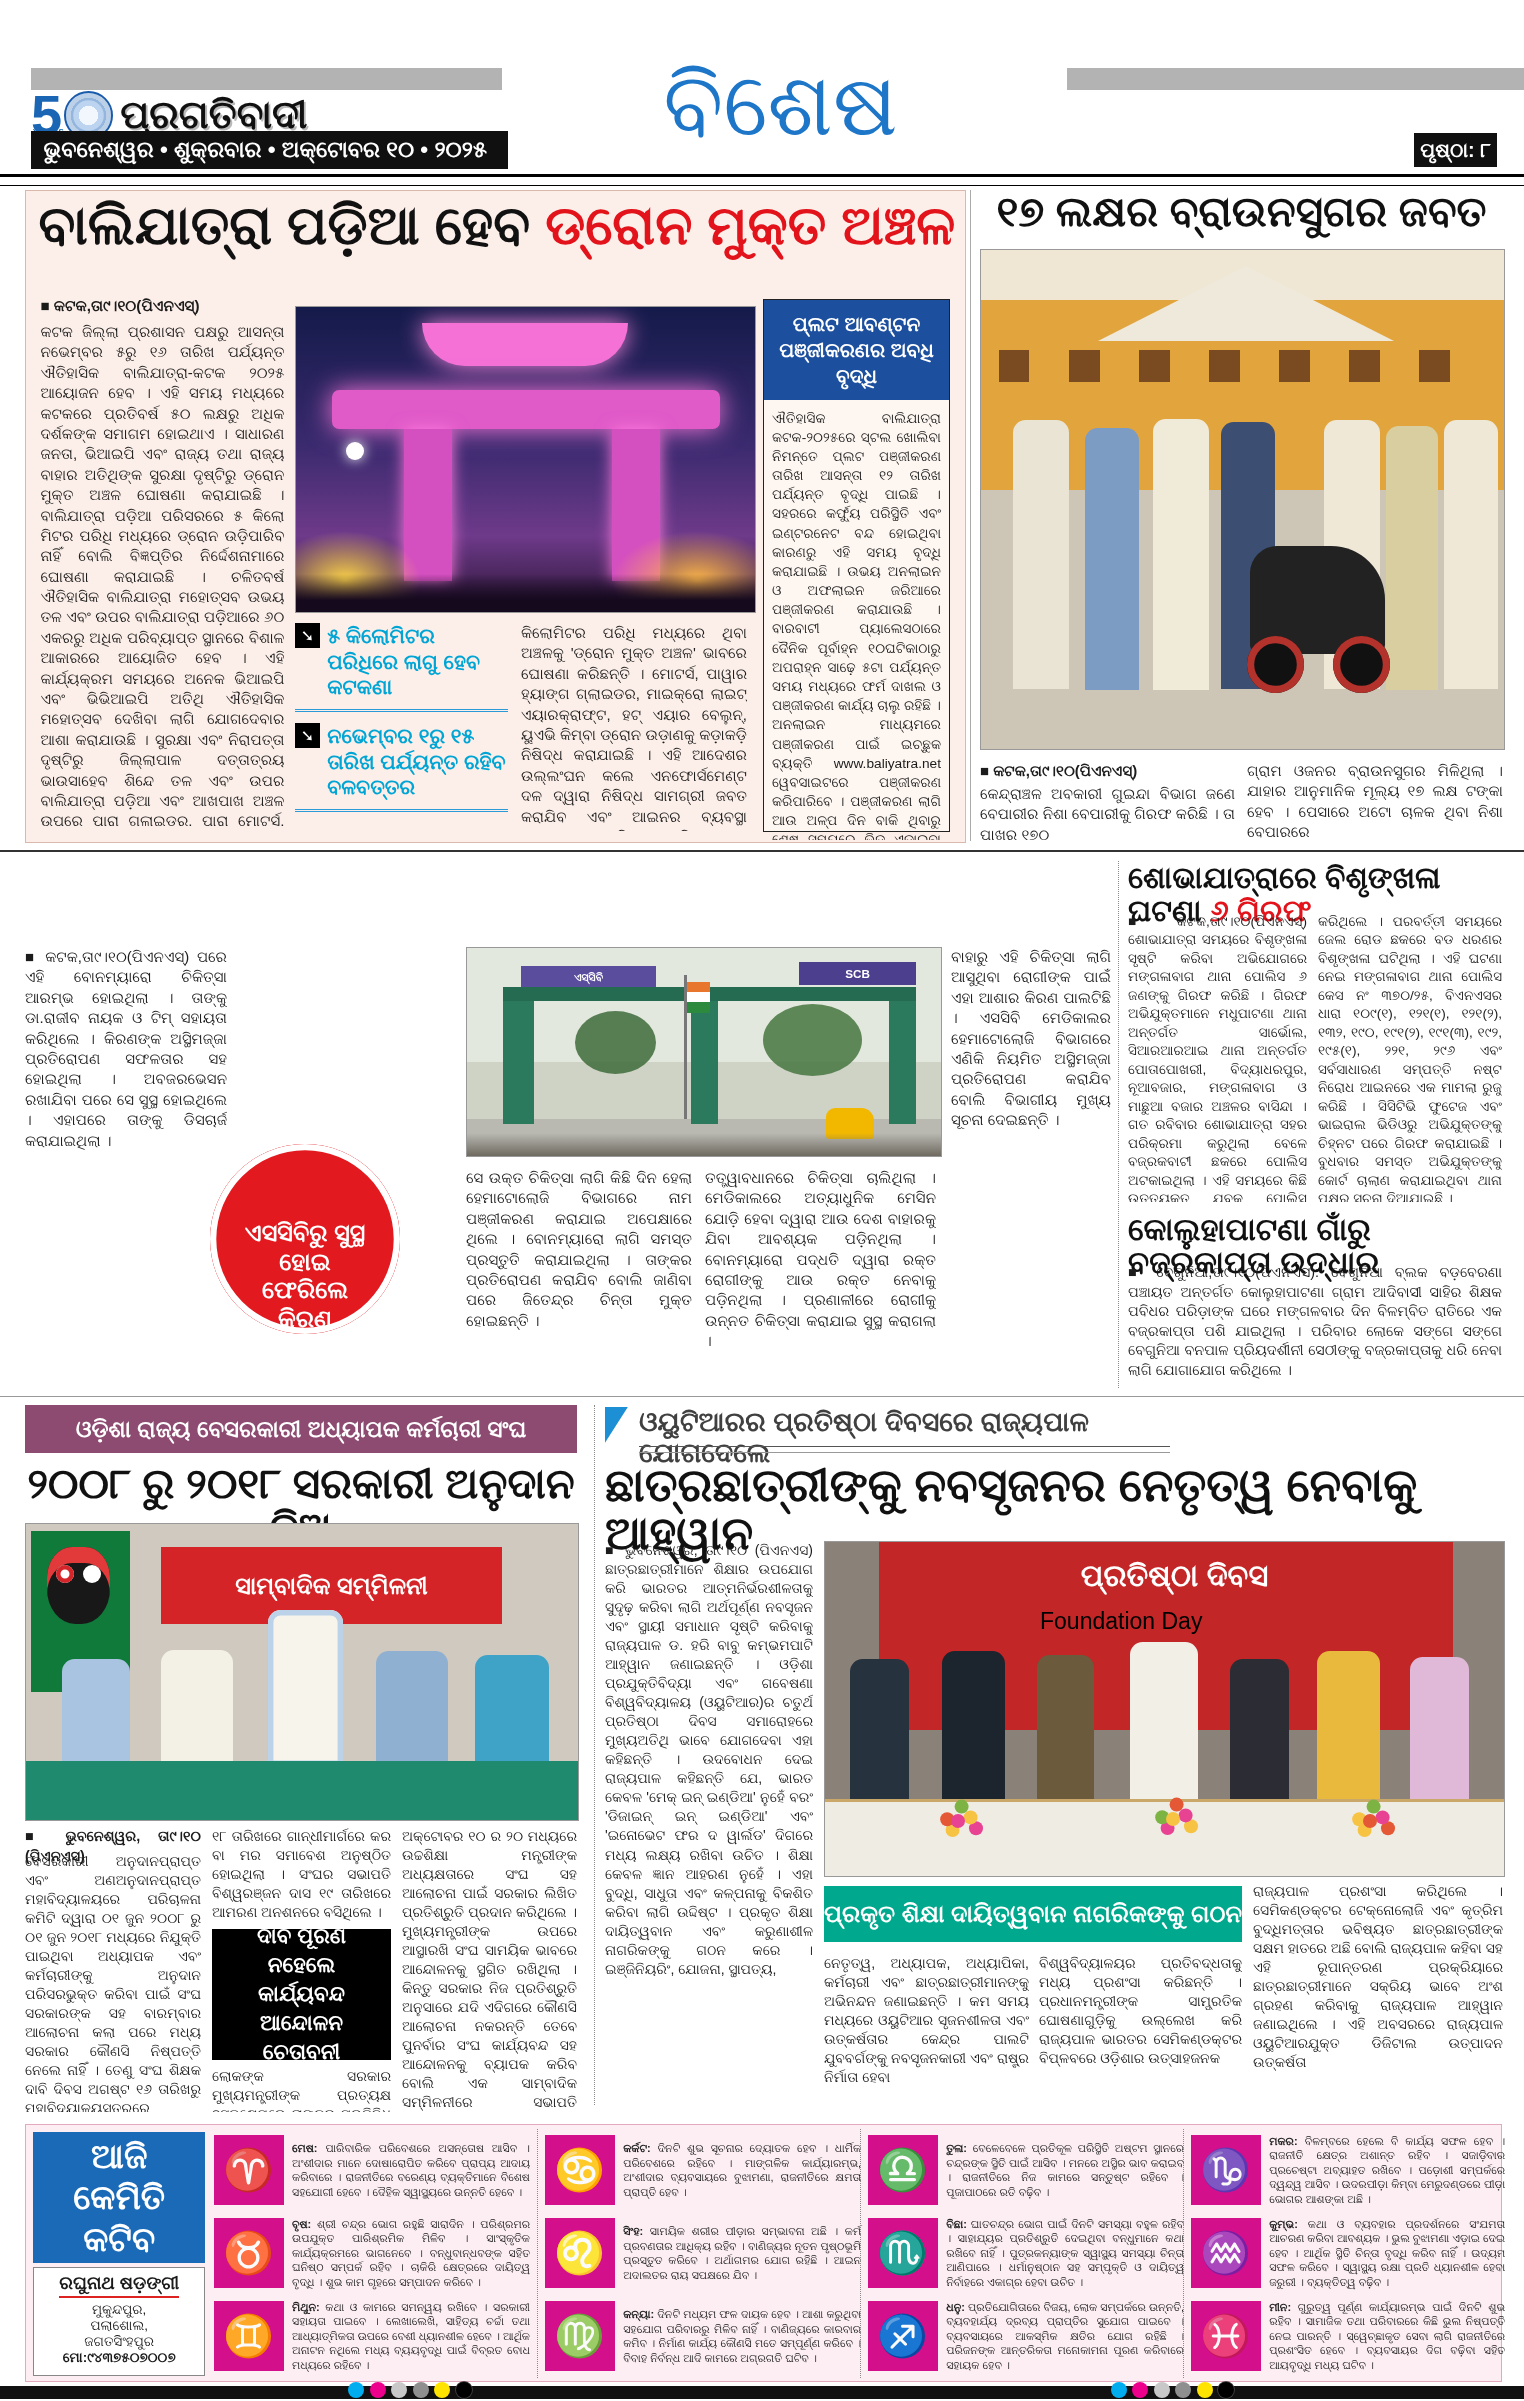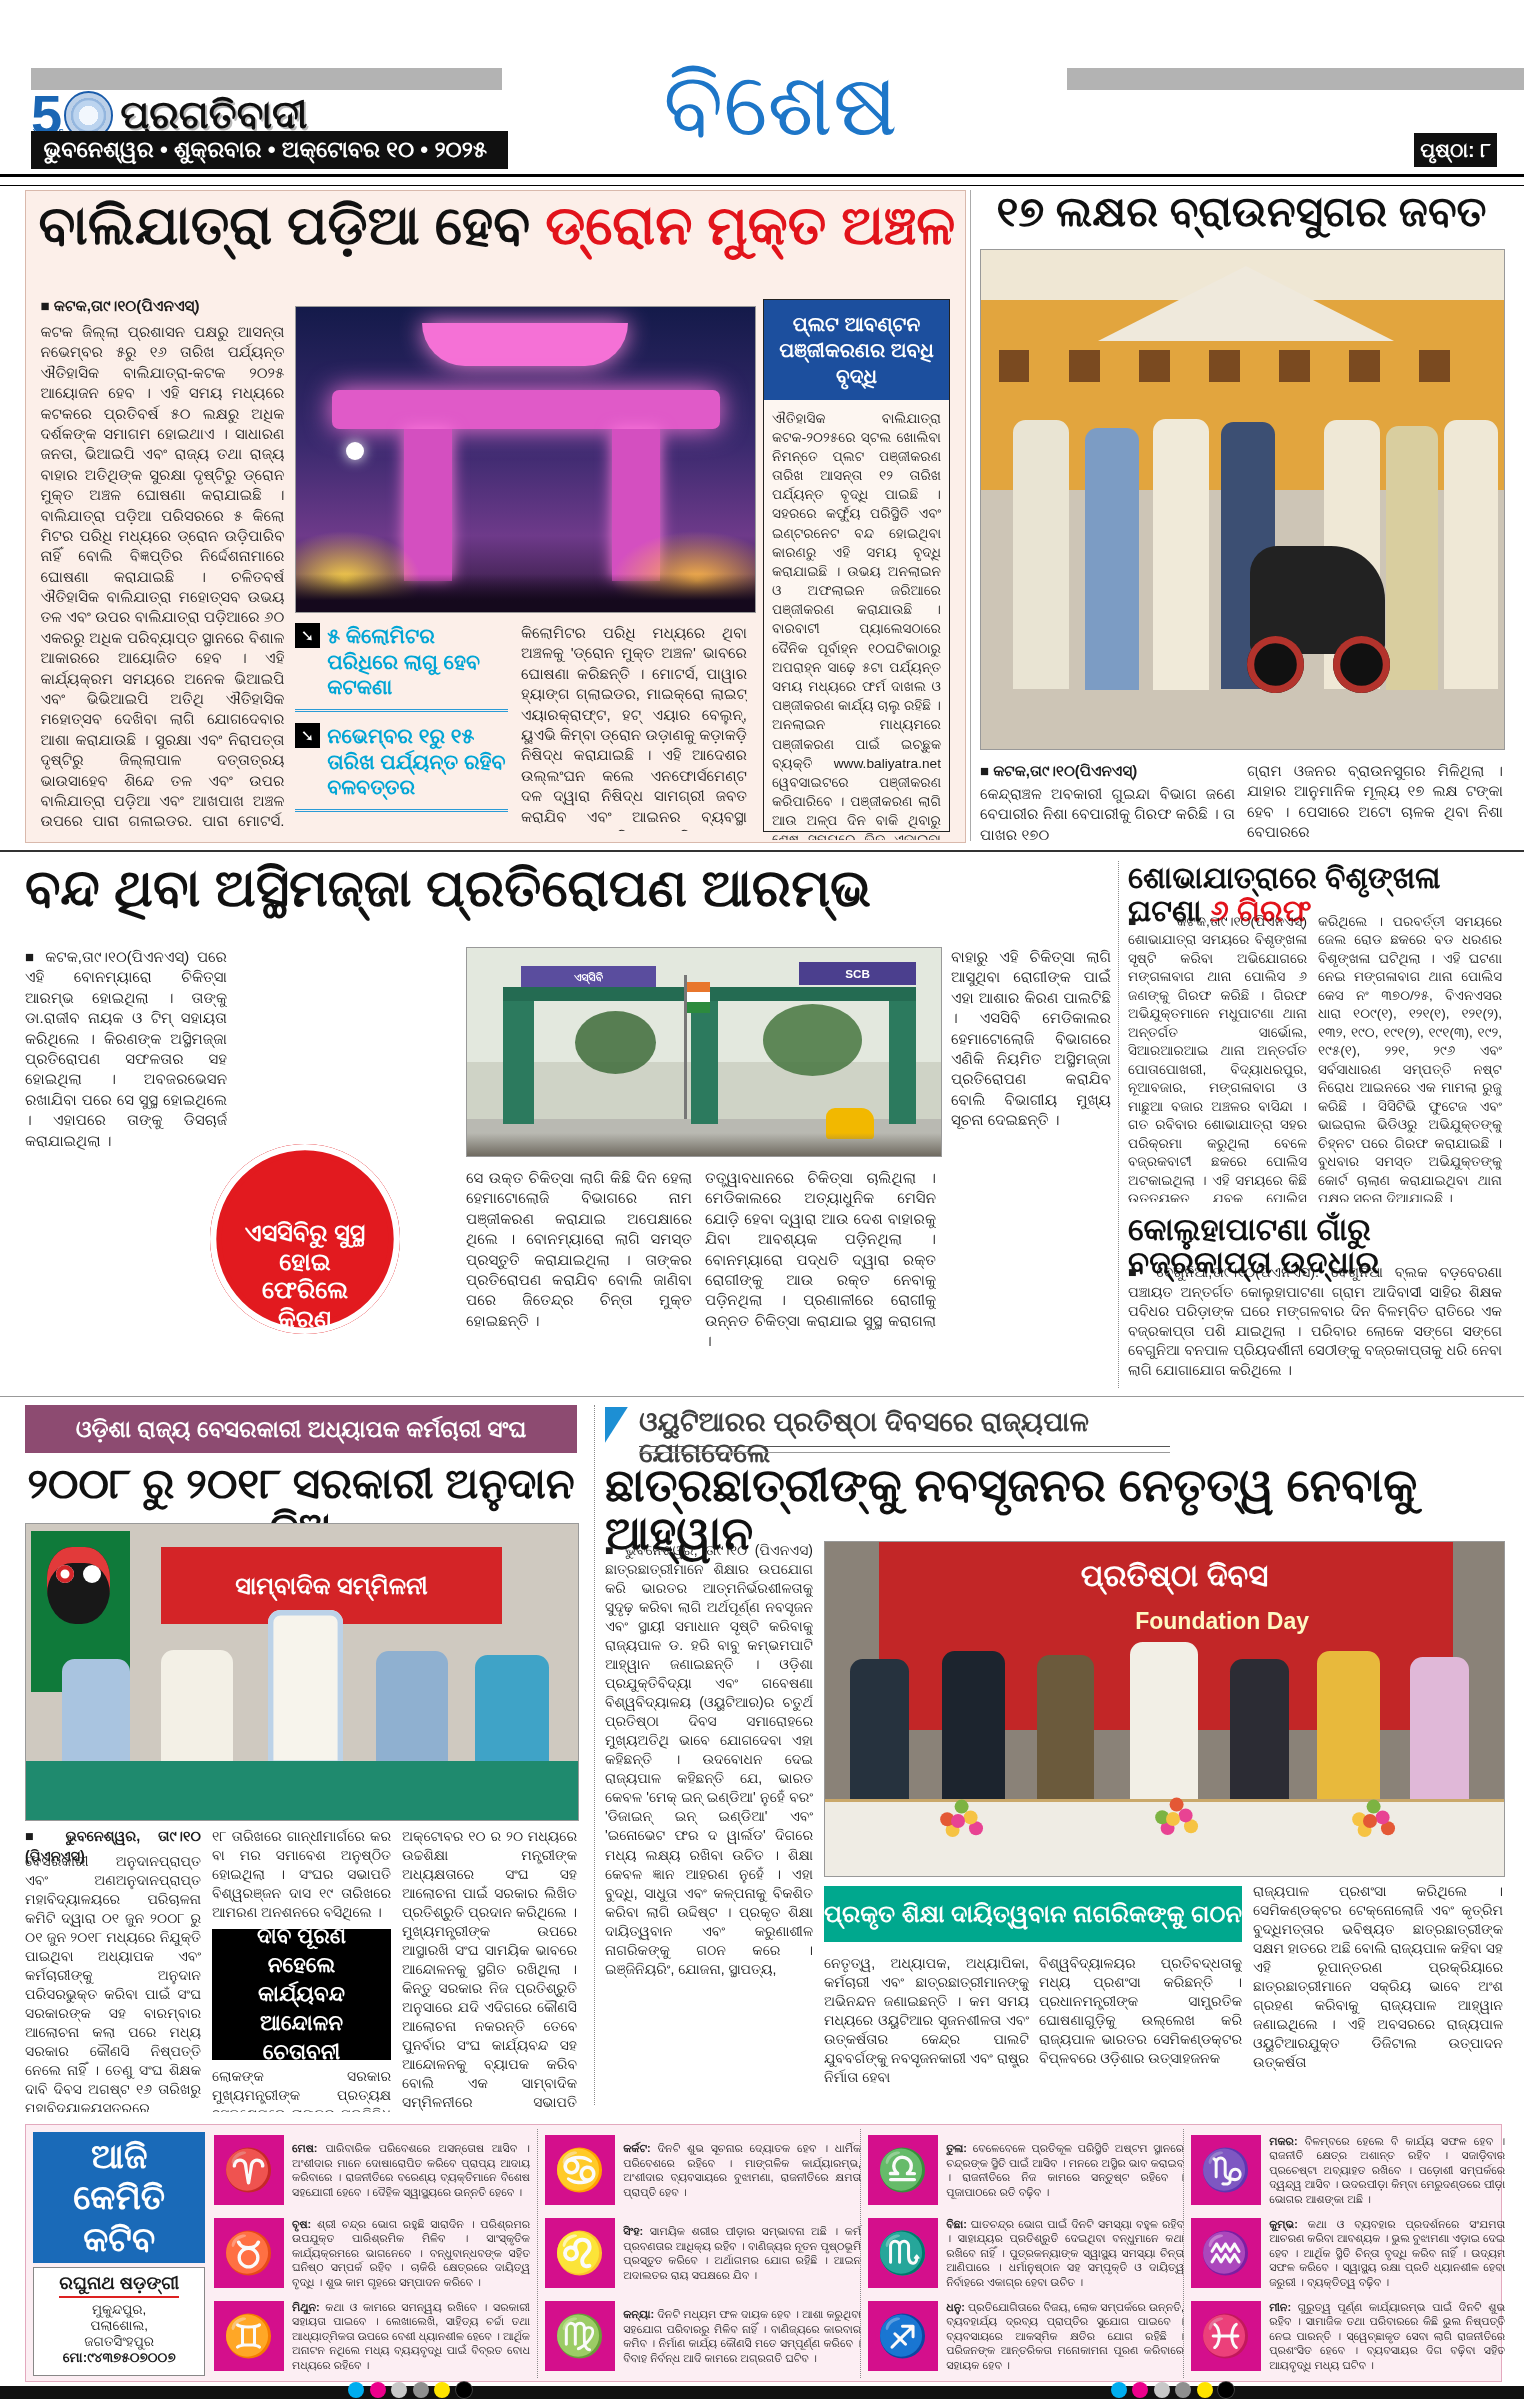--- a/index.html
+++ b/index.html
@@ -99,21 +99,20 @@
       <div class="abs" style="left:352px;top:386px;width:57px;height:57px;border-radius:50%;background:#111;box-shadow:inset 0 0 0 7.2px #b3332c"></div>
     </div>
     <div class="abs bt dl" style="left:0;top:571px;width:255px;font-size:15px">■ କଟକ,ତା୯।୧୦(ପିଏନଏସ୍)</div>
     <div class="abs bt" style="left:0;top:594px;width:255px;height:56px;overflow:hidden">କେନ୍ଦ୍ରାଞ୍ଚଳ ଅବକାରୀ ଗୁଇନ୍ଦା ବିଭାଗ ଜଣେ ବେପାରୀର ନିଶା ବେପାରୀକୁ ଗିରଫ କରିଛି । ତା ପାଖରୁ ୧୭୦</div>
     <div class="abs bt" style="left:267px;top:571px;width:256px;height:79px;overflow:hidden">ଗ୍ରାମ ଓଜନର ବ୍ରାଉନସୁଗର ମିଳିଥିଲା । ଯାହାର ଆନୁମାନିକ ମୂଲ୍ୟ ୧୭ ଲକ୍ଷ ଟଙ୍କା ହେବ । ପେସାରେ ଅଟୋ ଚାଳକ ଥିବା ନିଶା ବେପାରରେ</div>
   </div>
 
   <div class="abs" style="left:0;top:850px;width:1525px;height:1.8px;background:#333"></div>
 
   <div class="abs" style="left:25px;top:861px;width:1085px;height:527px">
-    <div class="abs hl" style="left:0;top:0;width:1085px;font-size:52px">ବନ୍ଦ ଥିବା ଅସ୍ଥିମଜ୍ଜା ପ୍ରତିରୋପଣ ଆରମ୍ଭ</div>
     <div class="abs bt" style="left:0;top:86px;width:202px;height:441px;overflow:hidden">■ କଟକ,ତା୯।୧୦(ପିଏନଏସ୍) ପରେ ଏହି ବୋନମ୍ୟାରୋ ଚିକିତ୍ସା ଆରମ୍ଭ ହୋଇଥିଲା । ତାଙ୍କୁ ଡା.ରାଜୀବ ନାୟକ ଓ ଟିମ୍ ସହାୟତା କରିଥିଲେ । କିରଣଙ୍କ ଅସ୍ଥିମଜ୍ଜା ପ୍ରତିରୋପଣ ସଫଳତାର ସହ ହୋଇଥିଲା । ଅବଜରଭେସନ ରଖାଯିବା ପରେ ସେ ସୁସ୍ଥ ହୋଇଥିଲେ । ଏହାପରେ ତାଙ୍କୁ ଡିସଚାର୍ଜ କରାଯାଇଥିଲା ।</div>
 
     <div class="abs photo" style="left:441px;top:86px;width:474px;height:208px;background:linear-gradient(#e3e8de 0 55%,#cfd3c6 55% 82%,#b9b9b2 82% 100%)">
       <div class="abs" style="left:54px;top:18px;width:135px;height:23px;background:#5a4d9e;color:#fff;font-size:10.8px;font-weight:bold;text-align:center;line-height:23px"><span>ଏସ୍‌ସିବି</span></div>
       <div class="abs" style="left:332px;top:14.4px;width:117px;height:23px;background:#4b3f8e;color:#fff;font-size:11.7px;font-weight:bold;text-align:center;line-height:23px"><span>SCB</span></div>
       <div class="abs" style="left:36px;top:41px;width:30.5px;height:135px;background:#2c7a5e"></div>
       <div class="abs" style="left:224px;top:41px;width:27px;height:135px;background:#2c7a5e"></div>
       <div class="abs" style="left:422px;top:41px;width:27px;height:135px;background:#2c7a5e"></div>
       <div class="abs" style="left:36px;top:39px;width:413px;height:14.4px;background:#246b52"></div>
       <div class="abs" style="left:108px;top:63px;width:81px;height:63px;border-radius:50%;background:#3e6b3a;opacity:.85"></div>
@@ -180,21 +179,21 @@
     <div class="abs" style="left:0;top:1.8px;width:23px;height:36px;background:#1d8fd4;clip-path:polygon(0 0,100% 0,0 100%)"></div>
     <div class="abs" style="left:34px;top:1.8px;width:574px;font-size:27px;font-weight:800;color:#404040">ଓୟୁଟିଆରର ପ୍ରତିଷ୍ଠା ଦିବସରେ ରାଜ୍ୟପାଳ ଯୋଗଦେଲେ</div>
     <div class="abs" style="left:34px;top:41px;width:531px;height:5.4px;border-top:1.8px solid #555;border-bottom:1.8px solid #999"></div>
     <div class="abs hl" style="left:0;top:56px;width:898px;font-size:46px">ଛାତ୍ରଛାତ୍ରୀଙ୍କୁ ନବସୃଜନର ନେତୃତ୍ୱ ନେବାକୁ ଆହ୍ୱାନ</div>
 
     <div class="abs bt" style="left:0;top:136px;width:208px;height:571px;font-size:14px;overflow:hidden">■ ଭୁବନେଶ୍ୱର, ତା୯।୧୦ (ପିଏନଏସ) ଛାତ୍ରଛାତ୍ରୀମାନେ ଶିକ୍ଷାର ଉପଯୋଗ କରି ଭାରତର ଆତ୍ମନିର୍ଭରଶୀଳତାକୁ ସୁଦୃଢ଼ କରିବା ଲାଗି ଅର୍ଥପୂର୍ଣ୍ଣ ନବସୃଜନ ଏବଂ ସ୍ଥାୟୀ ସମାଧାନ ସୃଷ୍ଟି କରିବାକୁ ରାଜ୍ୟପାଳ ଡ. ହରି ବାବୁ କମ୍ଭମପାଟି ଆହ୍ୱାନ ଜଣାଇଛନ୍ତି । ଓଡ଼ିଶା ପ୍ରଯୁକ୍ତିବିଦ୍ୟା ଏବଂ ଗବେଷଣା ବିଶ୍ୱବିଦ୍ୟାଳୟ (ଓୟୁଟିଆର)ର ଚତୁର୍ଥ ପ୍ରତିଷ୍ଠା ଦିବସ ସମାରୋହରେ ମୁଖ୍ୟଅତିଥି ଭାବେ ଯୋଗଦେବା ଏହା କହିଛନ୍ତି । ଉଦବୋଧନ ଦେଇ ରାଜ୍ୟପାଳ କହିଛନ୍ତି ଯେ, ଭାରତ କେବଳ 'ମେକ୍ ଇନ୍ ଇଣ୍ଡିଆ' ନୁହେଁ ବରଂ 'ଡିଜାଇନ୍ ଇନ୍ ଇଣ୍ଡିଆ' ଏବଂ 'ଇନୋଭେଟ ଫର ଦ ୱାର୍ଲଡ' ଦିଗରେ ମଧ୍ୟ ଲକ୍ଷ୍ୟ ରଖିବା ଉଚିତ । ଶିକ୍ଷା କେବଳ ଜ୍ଞାନ ଆହରଣ ନୁହେଁ । ଏହା ବୁଦ୍ଧି, ସାଧୁତା ଏବଂ କଳ୍ପନାକୁ ବିକଶିତ କରିବା ଲାଗି ଉଦ୍ଦିଷ୍ଟ । ପ୍ରକୃତ ଶିକ୍ଷା ଦାୟିତ୍ୱବାନ ଏବଂ କରୁଣାଶୀଳ ନାଗରିକଙ୍କୁ ଗଠନ କରେ । ଇଞ୍ଜିନିୟରିଂ, ଯୋଜନା, ସ୍ଥାପତ୍ୟ,</div>
 
     <div class="abs photo" style="left:219px;top:136px;width:679px;height:334px;background:#8a8278">
       <div class="abs" style="left:54px;top:0;width:574px;height:188px;background:#c22627"></div>
       <div class="abs" style="left:197px;top:16px;width:305px;text-align:center;color:#fff;font-size:30.5px;font-weight:800">ପ୍ରତିଷ୍ଠା ଦିବସ</div>
-      <div class="abs" style="left:215px;top:66px;width:269px;text-align:right;color:#fef9c3;font-size:23px;font-weight:bold">Foundation Day</div>
+      <div class="abs" style="left:215px;top:66px;width:269px;text-align:left;color:#000000;font-size:23px;font-weight:normal">Foundation Day</div>
       <div class="fig" style="left:25px;top:117px;width:59px;height:144px;background:#26323e"></div>
       <div class="fig" style="left:117px;top:109px;width:63px;height:151px;background:#1c242e"></div>
       <div class="fig" style="left:212px;top:113px;width:57px;height:147px;background:#6b5a3c"></div>
       <div class="fig" style="left:305px;top:100px;width:68px;height:160px;background:#f2efe6"></div>
       <div class="fig" style="left:405px;top:117px;width:59px;height:144px;background:#2c2c34"></div>
       <div class="fig" style="left:492px;top:109px;width:63px;height:151px;background:#e8b93c"></div>
       <div class="fig" style="left:585px;top:115px;width:59px;height:145px;background:#e0b8d8"></div>
       <div class="abs" style="left:0;bottom:0;width:100%;height:74px;background:#efece4;border-top:3.6px solid #caa86a"></div>
       <div class="abs" style="left:126px;bottom:48px;width:14.4px;height:14.4px;border-radius:50%;background:#e84393;box-shadow:12.6px -3.6px 0 #f6c343,-10.8px -1.8px 0 #e45835,3.6px -14.4px 0 #7cb342,18px 7.2px 0 #e84393,-5.4px 9px 0 #f6c343"></div>
       <div class="abs" style="left:341px;bottom:50px;width:14.4px;height:14.4px;border-radius:50%;background:#f6c343;box-shadow:12.6px -3.6px 0 #e84393,-10.8px -1.8px 0 #7cb342,3.6px -14.4px 0 #e45835,18px 7.2px 0 #f6c343,-5.4px 9px 0 #e84393"></div>

